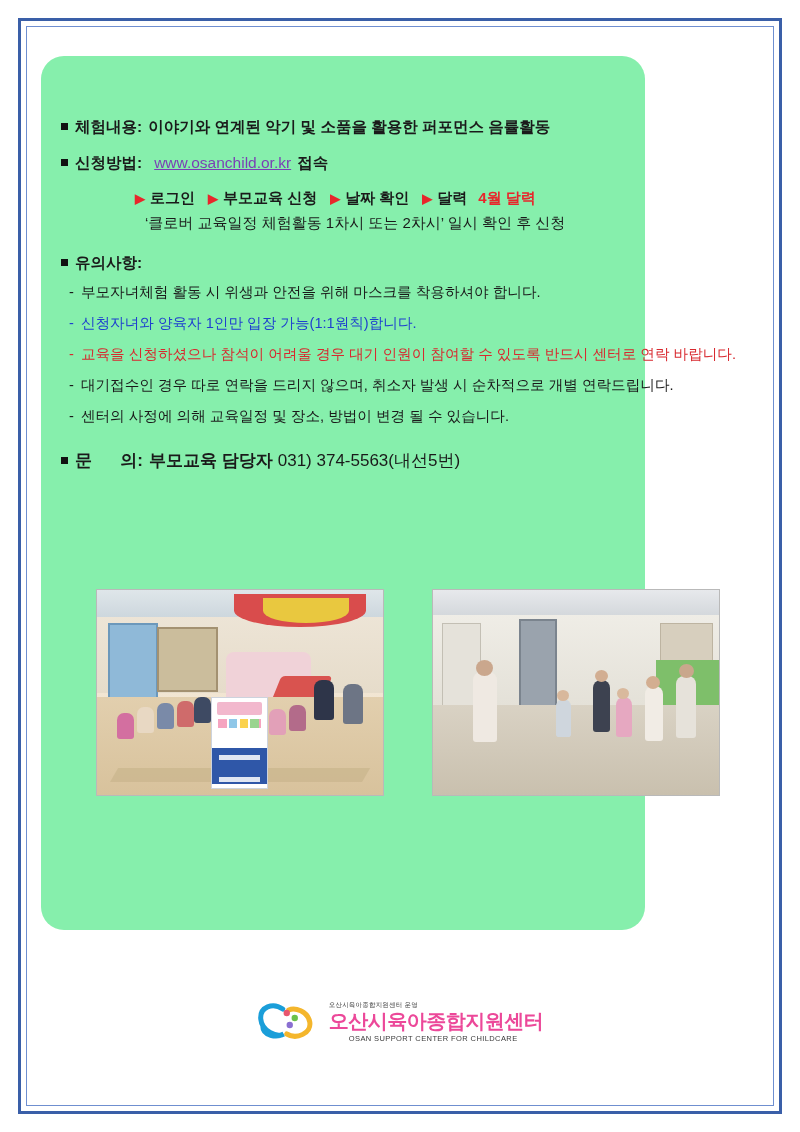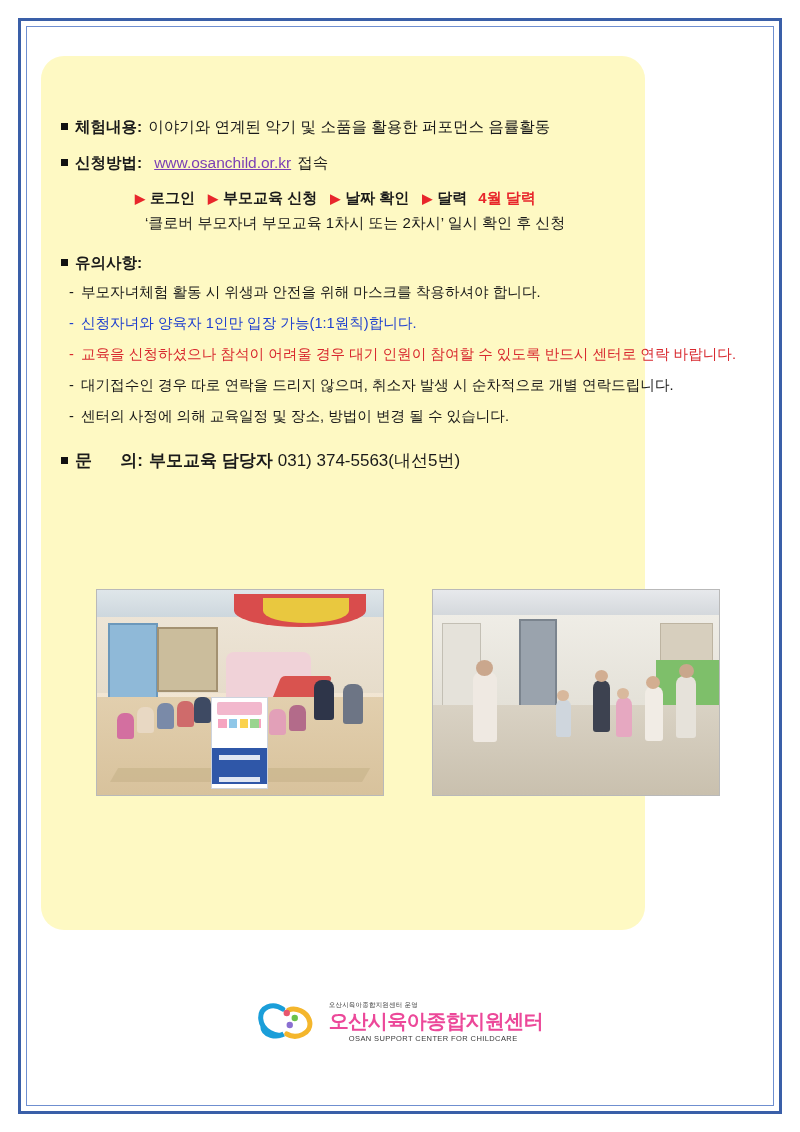--- a/index.html
+++ b/index.html
@@ -36,21 +36,21 @@
     box-sizing: border-box;
   }
 
   
   .content-panel {
     position: absolute;
     left: 41px;
     top: 56px;
     width: 604px;
     height: 874px;
-    background: #fef9c3;
+    background: #86efac;
     box-sizing: border-box;
     border-radius: 23px;
   }
 
   .body-text {
     position: absolute;
     left: 20px;
     top: 60px;
     width: 690px;
   }
@@ -72,21 +72,21 @@
     flex: 0 0 auto;
     position: relative;
     top: -2px;
   }
   .lbl {
     font-weight: bold;
     white-space: nowrap;
     margin-right: 6px;
   }
   .val {
-    font-weight: normal;
+    font-weight: bold;
   }
   .link {
     color: #7a3fb5;
     text-decoration: underline;
     font-family: "Liberation Sans", sans-serif;
   }
 
   
   .path-line {
     margin: 10px 0 4px 74px;
@@ -352,21 +352,21 @@
       <span class="path-seg">로그인</span>
       <span class="tri">▶</span>
       <span class="path-seg">부모교육 신청</span>
       <span class="tri">▶</span>
       <span class="path-seg">날짜 확인</span>
       <span class="tri">▶</span>
       <span class="path-seg">달력</span>
       <span class="red-bold">4월 달력</span>
     </div>
 
-    <div class="quote-line">‘클로버 부모자녀 부모교육 1차시 또는 2차시’ 일시 확인 후 신청</div>
+    <div class="quote-line">‘클로버 교육일정 체험활동 1차시 또는 2차시’ 일시 확인 후 신청</div>
 
     <div class="notice-head">
       <span class="sq"></span>
       <span>유의사항:</span>
     </div>
 
     <div class="note">
       <span class="dash">-</span>
       <span>부모자녀체험 활동 시 위생과 안전을 위해 마스크를 착용하셔야 합니다.</span>
     </div>

